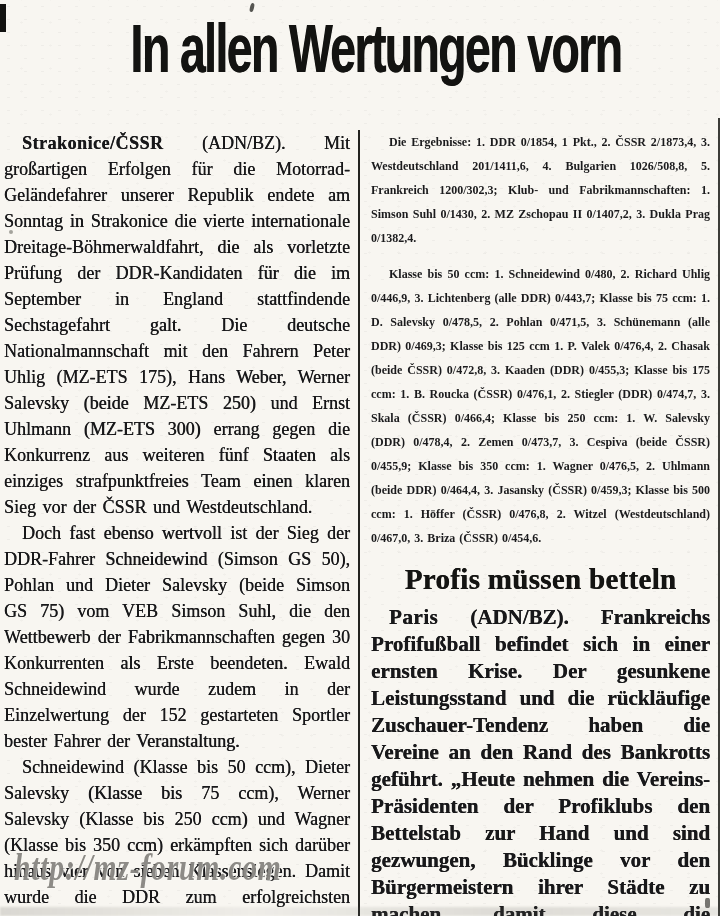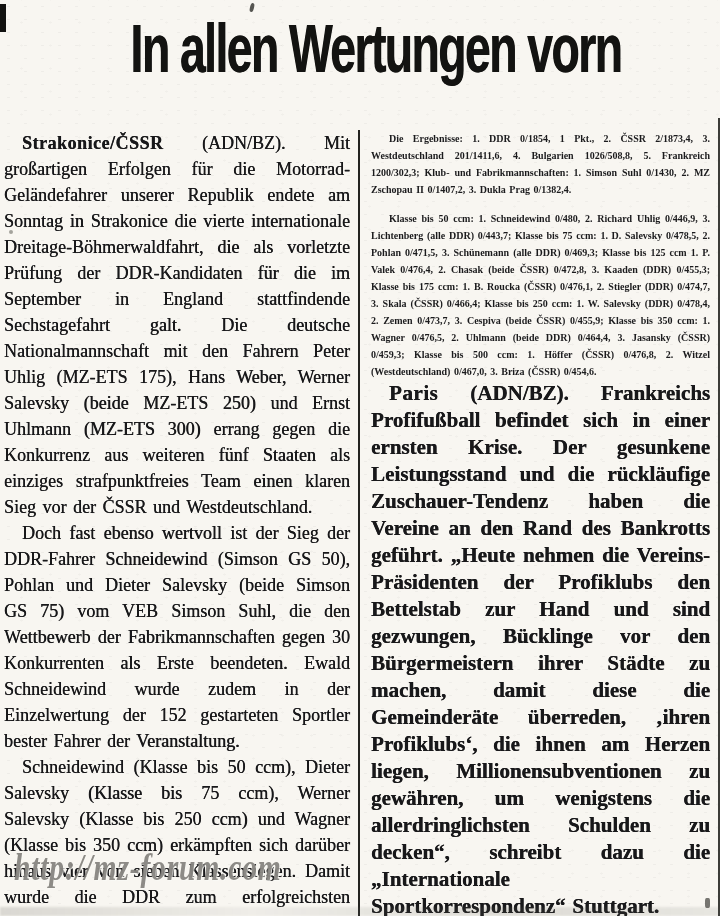--- a/index.html
+++ b/index.html
@@ -35,21 +35,21 @@
   .col-right{flex:1;padding-left:9px;padding-right:6px;box-sizing:border-box;}
   p{margin:0;}
   .body-para{
     text-align:justify;font-size:18px;line-height:26px;word-spacing:2px;
     color:#18181a;hyphens:auto;
   }
   .body-para.rc{font-size:21px;line-height:27px;word-spacing:1.5px;font-weight:bold;}
   .indent{text-indent:18px;}
   .dateline{letter-spacing:0.5px;}
   .results-para{
-    font-weight:bold;text-align:justify;font-size:10px;line-height:17px;
+    font-weight:bold;text-align:justify;font-size:12px;line-height:24px;
     word-spacing:1px;color:#1b1b1d;hyphens:auto;
   }
   .results-para + .results-para{margin-top:12px;}
   .headline2{
     text-align:center;font-size:29px;font-weight:bold;margin:13px 0 8px 0;
     color:#141412;text-shadow:0.4px 0 0 currentColor;letter-spacing:0.3px;
   }
   
   .watermark{
     position:absolute;left:14px;top:846px;font-style:italic;font-weight:bold;
@@ -93,20 +93,21 @@
       <p class="body-para indent ink"><b class="dateline">Strakonice/ČSSR</b><span> (ADN/BZ). Mit großartigen Erfolgen für die Motorrad-Geländefahrer unserer Republik endete am Sonntag in Strakonice die vierte internationale Dreitage-Böhmerwaldfahrt, die als vorletzte Prüfung der DDR-Kandidaten für die im September in England stattfindende Sechstagefahrt galt. Die deutsche Nationalmannschaft mit den Fahrern Peter Uhlig (MZ-ETS 175), Hans Weber, Werner Salevsky (beide MZ-ETS 250) und Ernst Uhlmann (MZ-ETS 300) errang gegen die Konkurrenz aus weiteren fünf Staaten als einziges strafpunktfreies Team einen klaren Sieg vor der ČSSR und Westdeutschland.</span></p>
       <p class="body-para indent ink">Doch fast ebenso wertvoll ist der Sieg der DDR-Fahrer Schneidewind (Simson GS 50), Pohlan und Dieter Salevsky (beide Simson GS 75) vom VEB Simson Suhl, die den Wettbewerb der Fabrikmannschaften gegen 30 Konkurrenten als Erste beendeten. Ewald Schneidewind wurde zudem in der Einzelwertung der 152 gestarteten Sportler bester Fahrer der Veranstaltung.</p>
       <p class="body-para indent ink">Schneidewind (Klasse bis 50 ccm), Dieter Salevsky (Klasse bis 75 ccm), Werner Salevsky (Klasse bis 250 ccm) und Wagner (Klasse bis 350 ccm) erkämpften sich darüber hinaus vier von sieben Klassensiegen. Damit wurde die DDR zum erfolgreichsten Teilnehmerland der diesjährigen Böhmerwaldfahrt, die an drei Tagen über 450 km führte.</p>
     </div>
 
     <div class="divider"></div>
 
     <div class="col-right">
       <p class="results-para indent"><b>Die Ergebnisse:</b><span> 1. DDR 0/1854, 1 Pkt., 2. ČSSR 2/1873,4, 3. Westdeutschland 201/1411,6, 4. Bulgarien 1026/508,8, 5. Frankreich 1200/302,3; Klub- und Fabrikmannschaften: 1. Simson Suhl 0/1430, 2. MZ Zschopau II 0/1407,2, 3. Dukla Prag 0/1382,4.</span></p>
       <p class="results-para indent"><b>Klasse bis 50 ccm:</b><span> 1. Schneidewind 0/480, 2. Richard Uhlig 0/446,9, 3. Lichtenberg (alle DDR) 0/443,7; Klasse bis 75 ccm: 1. D. Salevsky 0/478,5, 2. Pohlan 0/471,5, 3. Schünemann (alle DDR) 0/469,3; Klasse bis 125 ccm 1. P. Valek 0/476,4, 2. Chasak (beide ČSSR) 0/472,8, 3. Kaaden (DDR) 0/455,3; Klasse bis 175 ccm: 1. B. Roucka (ČSSR) 0/476,1, 2. Stiegler (DDR) 0/474,7, 3. Skala (ČSSR) 0/466,4; Klasse bis 250 ccm: 1. W. Salevsky (DDR) 0/478,4, 2. Zemen 0/473,7, 3. Cespiva (beide ČSSR) 0/455,9; Klasse bis 350 ccm: 1. Wagner 0/476,5, 2. Uhlmann (beide DDR) 0/464,4, 3. Jasansky (ČSSR) 0/459,3; Klasse bis 500 ccm: 1. Höffer (ČSSR) 0/476,8, 2. Witzel (Westdeutschland) 0/467,0, 3. Briza (ČSSR) 0/454,6.</span></p>
+      <h3 class="headline2">Profis müssen betteln</h3>
       <p class="body-para rc indent ink"><b class="dateline">Paris</b><span> (ADN/BZ). Frankreichs Profifußball befindet sich in einer ernsten Krise. Der gesunkene Leistungsstand und die rückläufige Zuschauer-Tendenz haben die Vereine an den Rand des Bankrotts geführt. „Heute nehmen die Vereins-Präsidenten der Profiklubs den Bettelstab zur Hand und sind gezwungen, Bücklinge vor den Bürgermeistern ihrer Städte zu machen, damit diese die Gemeinderäte überreden, ‚ihren Profiklubs‘, die ihnen am Herzen liegen, Millionensubventionen zu gewähren, um wenigstens die allerdringlichsten Schulden zu decken“, schreibt dazu die „Internationale Sportkorrespondenz“ Stuttgart.</span></p>
     </div>
 
   </div>
 
   <div class="watermark">http://mz-forum.com</div>
   <div class="bottom-smudge"></div>
 
 </div>
 

